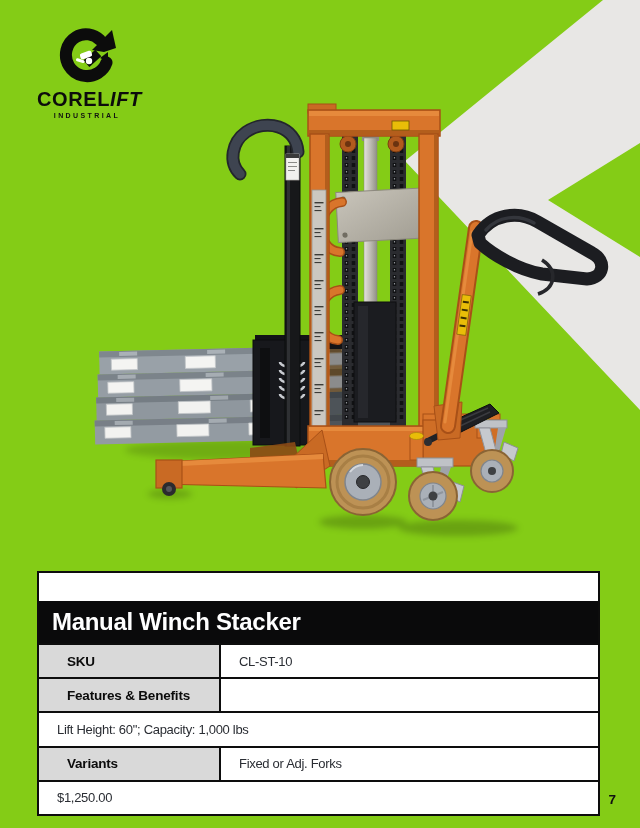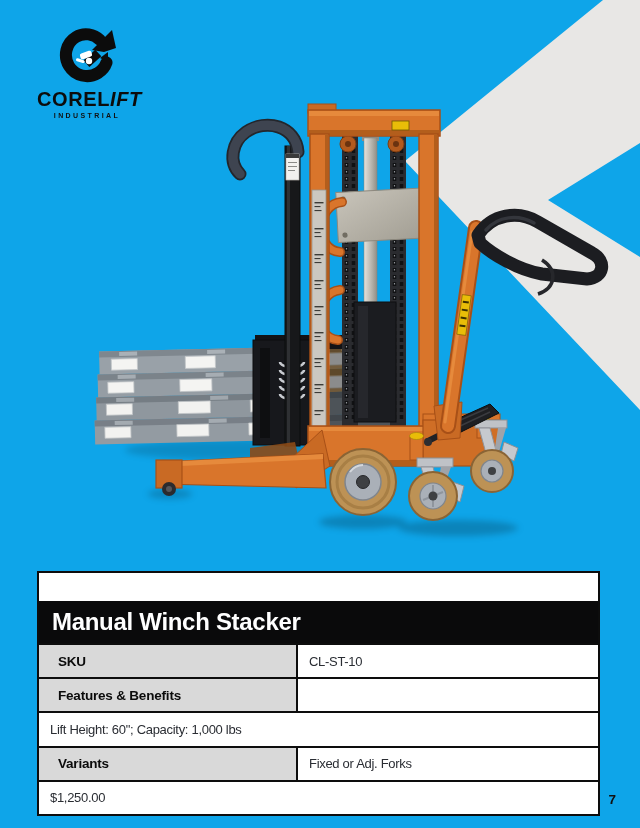--- a/index.html
+++ b/index.html
@@ -1,36 +1,36 @@
 <!DOCTYPE html>
 <html><head>
 <meta charset="utf-8">
 <style>
   html,body{margin:0;padding:0;background:#ffffff;}
-  .page{position:relative;width:640px;height:828px;background:#0ea5e9;overflow:hidden;
+  .page{position:relative;width:640px;height:828px;background:#84cc16;overflow:hidden;
         font-family:"Liberation Sans",sans-serif;color:#0d0d0d;}
   .chevron-svg{position:absolute;left:0;top:0;z-index:0;}
   
   .logo{position:absolute;left:37px;top:28px;z-index:2;width:100px;}
   .logo-icon{display:block;margin:0 auto 2px auto;}
   .wordmark{font-size:20px;font-weight:700;letter-spacing:0.6px;color:#0c0c0c;white-space:nowrap;text-align:center;}
   .wordmark .it{font-style:italic;}
   .tagline{text-align:center;font-size:7px;font-weight:700;letter-spacing:2.4px;color:#111;margin-top:1px;}
   
   .hero-svg{position:absolute;left:90px;top:90px;z-index:1;}
   
   .spec-table{position:absolute;left:37px;top:571px;width:563px;z-index:2;
               border:2.5px solid #0d0d0d;box-sizing:border-box;background:#fff;}
   .t-header{background:#0a0a0b;color:#ffffff;font-size:24px;font-weight:700;letter-spacing:-0.3px;
             height:42px;line-height:42px;padding-left:13px;margin-top:28px;}
   .t-row{display:flex;border-top:2px solid #0d0d0d;height:32.2px;}
-  .t-label{width:259px;box-sizing:border-box;background:#d9d9d9;border-right:2px solid #0d0d0d;
+  .t-label{width:182px;box-sizing:border-box;background:#d9d9d9;border-right:2px solid #0d0d0d;
            font-size:13.5px;font-weight:700;color:#0b0b0b;display:flex;align-items:center;
-           padding-left:19px;letter-spacing:-0.2px;}
-  .t-value{flex:1;display:flex;align-items:center;padding-left:11px;font-size:13px;color:#2a2d33;
+           padding-left:28px;letter-spacing:-0.2px;}
+  .t-value{flex:1;display:flex;align-items:center;padding-left:18px;font-size:13px;color:#2a2d33;
            letter-spacing:-0.3px;white-space:nowrap;overflow:hidden;}
   .page-number{position:absolute;right:24px;top:792px;font-size:13.5px;font-weight:700;color:#111;z-index:2;}
 </style>
 </head>
 <body>
 
 <div class="page">
 
   <svg class="chevron-svg" width="640" height="828" viewBox="0 0 640 828">
     <polygon points="603,0 640,0 640,143 548,200 640,257 640,410 405,161" fill="#e8e7e5"></polygon>

